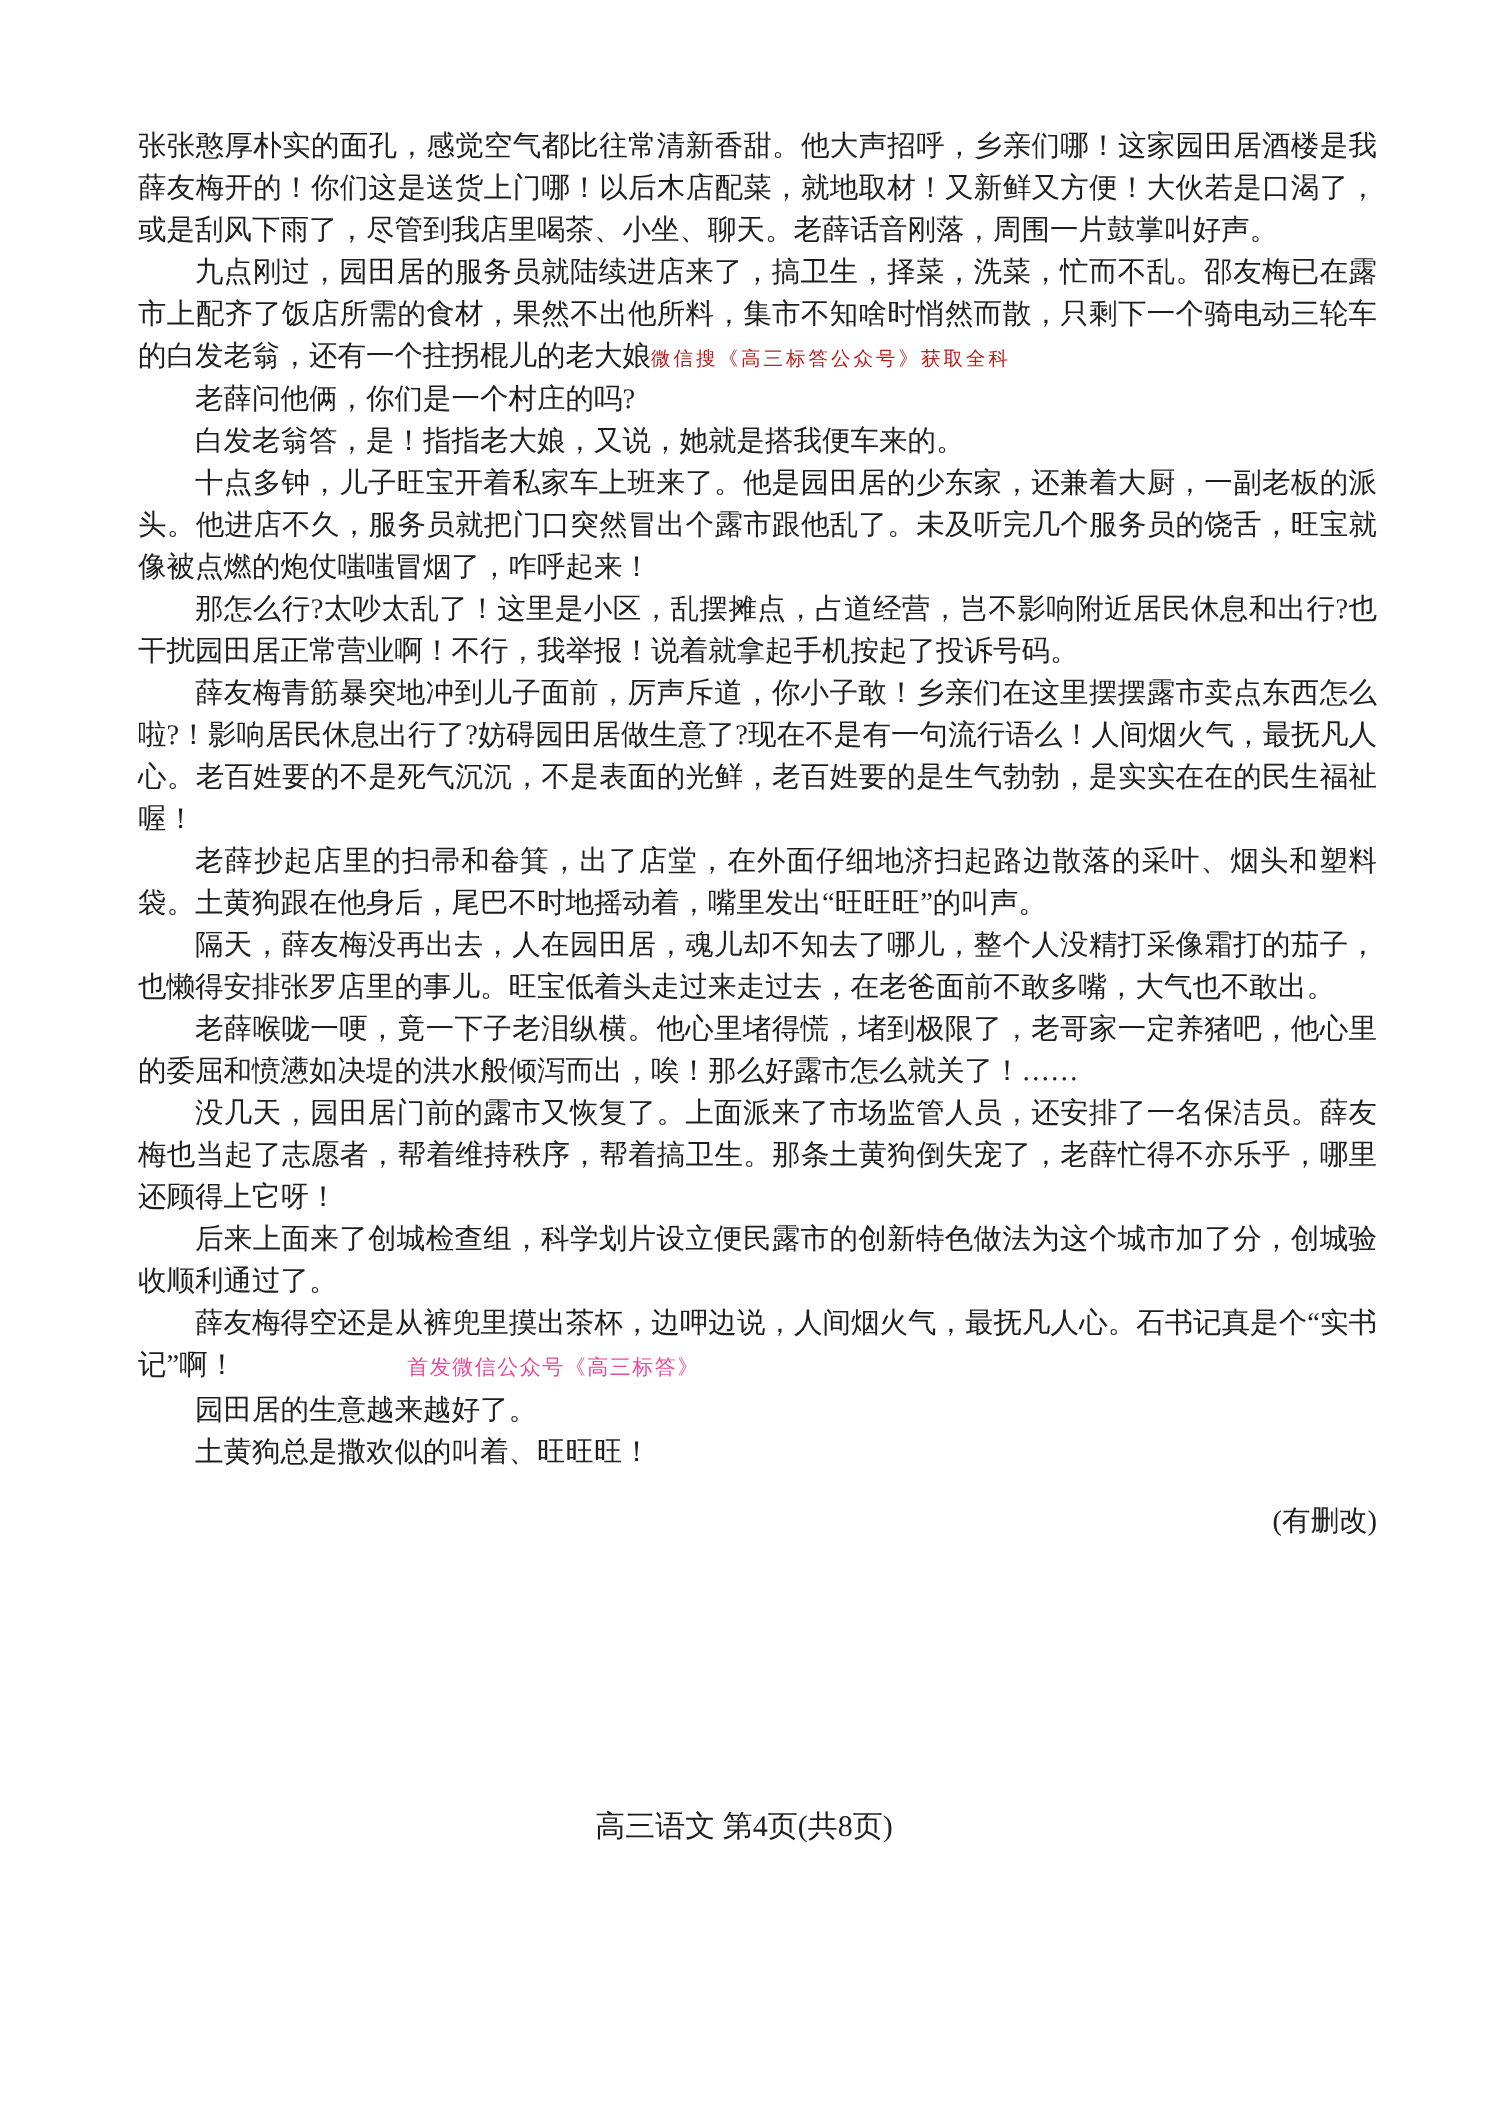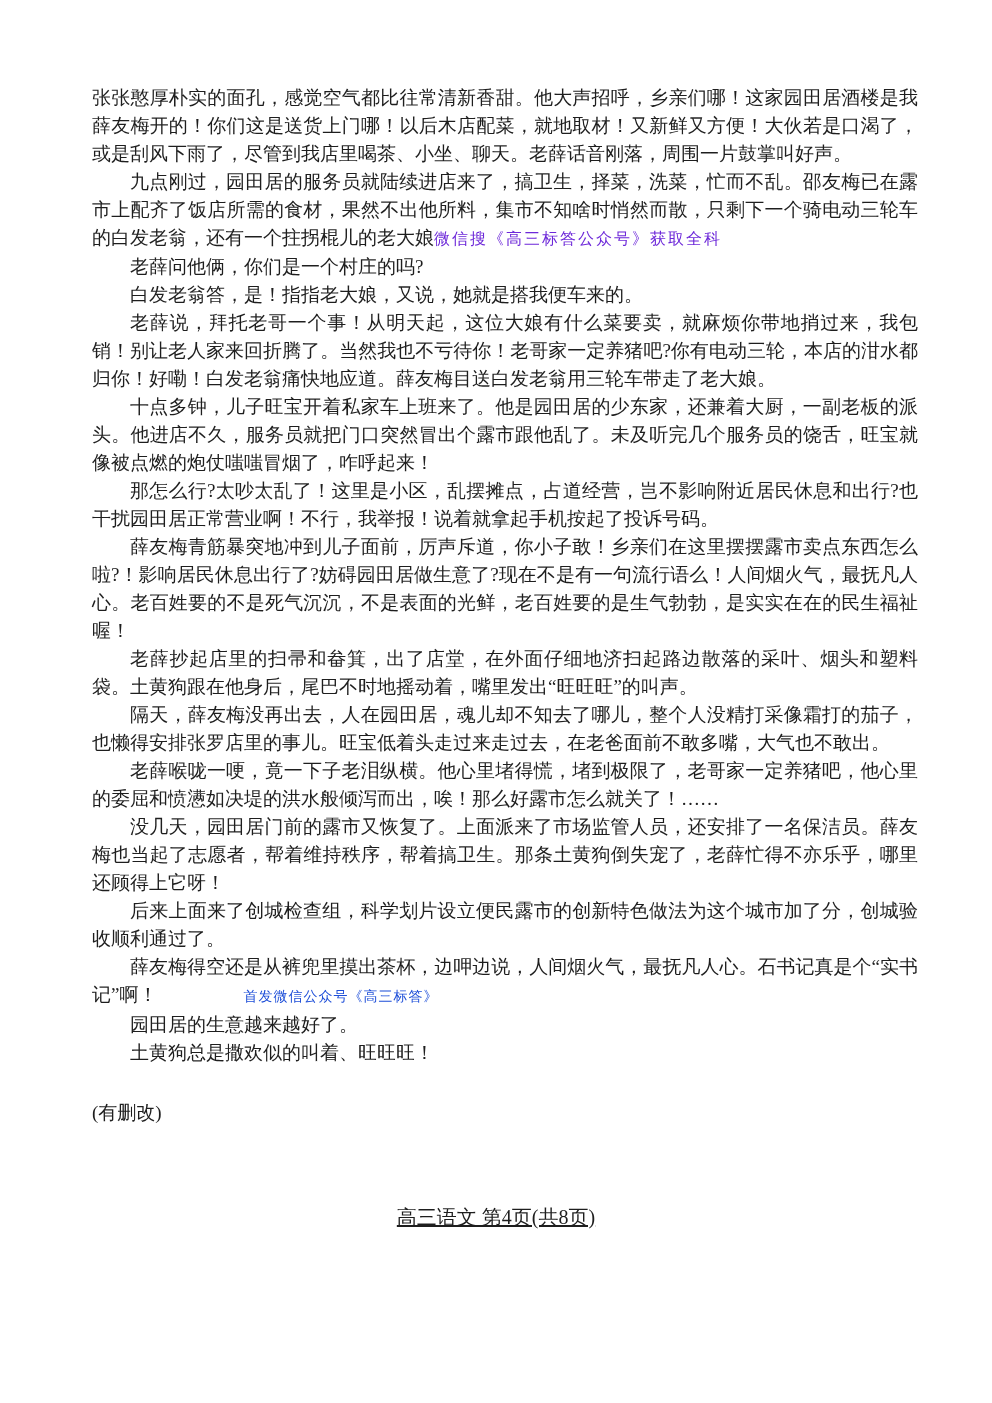--- a/index.html
+++ b/index.html
@@ -26,56 +26,54 @@
     text-align: justify;
   }
   p.para {
     margin: 0;
     text-indent: 2em;
   }
   p.para.noindent {
     text-indent: 0;
   }
   .gray-note {
-    font-size: 16px;
-    color: #6d28d9;
+    font-size: 13px;
+    color: #b91c1c;
     letter-spacing: 2px;
   }
   .red-note {
     font-size: 14px;
-    color: #1d4ed8;
-    margin-left: 86px;
+    color: #ec4899;
+    margin-left: 114px;
     letter-spacing: 1px;
   }
   p.end-note {
     text-indent: 0;
-    text-align: left;
-    margin-top: 32px;
+    text-align: right;
+    margin-top: 18px;
   }
   .footer {
     position: absolute;
     left: 0;
     top: 1204px;
     width: 100%;
     text-align: center;
     font-size: 20px;
     color: #1e1e1e;
-    text-decoration: underline;
   }
 </style>
 </head>
 <body>
 
 <div class="page">
   <div class="content">
     <p class="para noindent">张张憨厚朴实的面孔，感觉空气都比往常清新香甜。他大声招呼，乡亲们哪！这家园田居酒楼是我薛友梅开的！你们这是送货上门哪！以后木店配菜，就地取材！又新鲜又方便！大伙若是口渴了，或是刮风下雨了，尽管到我店里喝茶、小坐、聊天。老薛话音刚落，周围一片鼓掌叫好声。</p>
     <p class="para"><span>九点刚过，园田居的服务员就陆续进店来了，搞卫生，择菜，洗菜，忙而不乱。邵友梅已在露市上配齐了饭店所需的食材，果然不出他所料，集市不知啥时悄然而散，只剩下一个骑电动三轮车的白发老翁，还有一个拄拐棍儿的老大娘</span><span class="gray-note">微信搜《高三标答公众号》获取全科</span></p>
     <p class="para">老薛问他俩，你们是一个村庄的吗?</p>
     <p class="para">白发老翁答，是！指指老大娘，又说，她就是搭我便车来的。</p>
-    <p class="para">老薛说，拜托老哥一个事！从明天起，这位大娘有什么菜要卖，就麻烦你带地捎过来，我包销！别让老人家来回折腾了。当然我也不亏待你！老哥家一定养猪吧?你有电动三轮，本店的泔水都归你！好嘞！白发老翁痛快地应道。薛友梅目送白发老翁用三轮车带走了老大娘。</p>
     <p class="para">十点多钟，儿子旺宝开着私家车上班来了。他是园田居的少东家，还兼着大厨，一副老板的派头。他进店不久，服务员就把门口突然冒出个露市跟他乱了。未及听完几个服务员的饶舌，旺宝就像被点燃的炮仗嗤嗤冒烟了，咋呼起来！</p>
     <p class="para">那怎么行?太吵太乱了！这里是小区，乱摆摊点，占道经营，岂不影响附近居民休息和出行?也干扰园田居正常营业啊！不行，我举报！说着就拿起手机按起了投诉号码。</p>
     <p class="para">薛友梅青筋暴突地冲到儿子面前，厉声斥道，你小子敢！乡亲们在这里摆摆露市卖点东西怎么啦?！影响居民休息出行了?妨碍园田居做生意了?现在不是有一句流行语么！人间烟火气，最抚凡人心。老百姓要的不是死气沉沉，不是表面的光鲜，老百姓要的是生气勃勃，是实实在在的民生福祉喔！</p>
     <p class="para">老薛抄起店里的扫帚和畚箕，出了店堂，在外面仔细地济扫起路边散落的采叶、烟头和塑料袋。土黄狗跟在他身后，尾巴不时地摇动着，嘴里发出“旺旺旺”的叫声。</p>
     <p class="para">隔天，薛友梅没再出去，人在园田居，魂儿却不知去了哪儿，整个人没精打采像霜打的茄子，也懒得安排张罗店里的事儿。旺宝低着头走过来走过去，在老爸面前不敢多嘴，大气也不敢出。</p>
     <p class="para">老薛喉咙一哽，竟一下子老泪纵横。他心里堵得慌，堵到极限了，老哥家一定养猪吧，他心里的委屈和愤懑如决堤的洪水般倾泻而出，唉！那么好露市怎么就关了！……</p>
     <p class="para">没几天，园田居门前的露市又恢复了。上面派来了市场监管人员，还安排了一名保洁员。薛友梅也当起了志愿者，帮着维持秩序，帮着搞卫生。那条土黄狗倒失宠了，老薛忙得不亦乐乎，哪里还顾得上它呀！</p>
     <p class="para">后来上面来了创城检查组，科学划片设立便民露市的创新特色做法为这个城市加了分，创城验收顺利通过了。</p>
     <p class="para"><span>薛友梅得空还是从裤兜里摸出茶杯，边呷边说，人间烟火气，最抚凡人心。石书记真是个“实书记”啊！</span><span class="red-note">首发微信公众号《高三标答》</span></p>
     <p class="para">园田居的生意越来越好了。</p>

